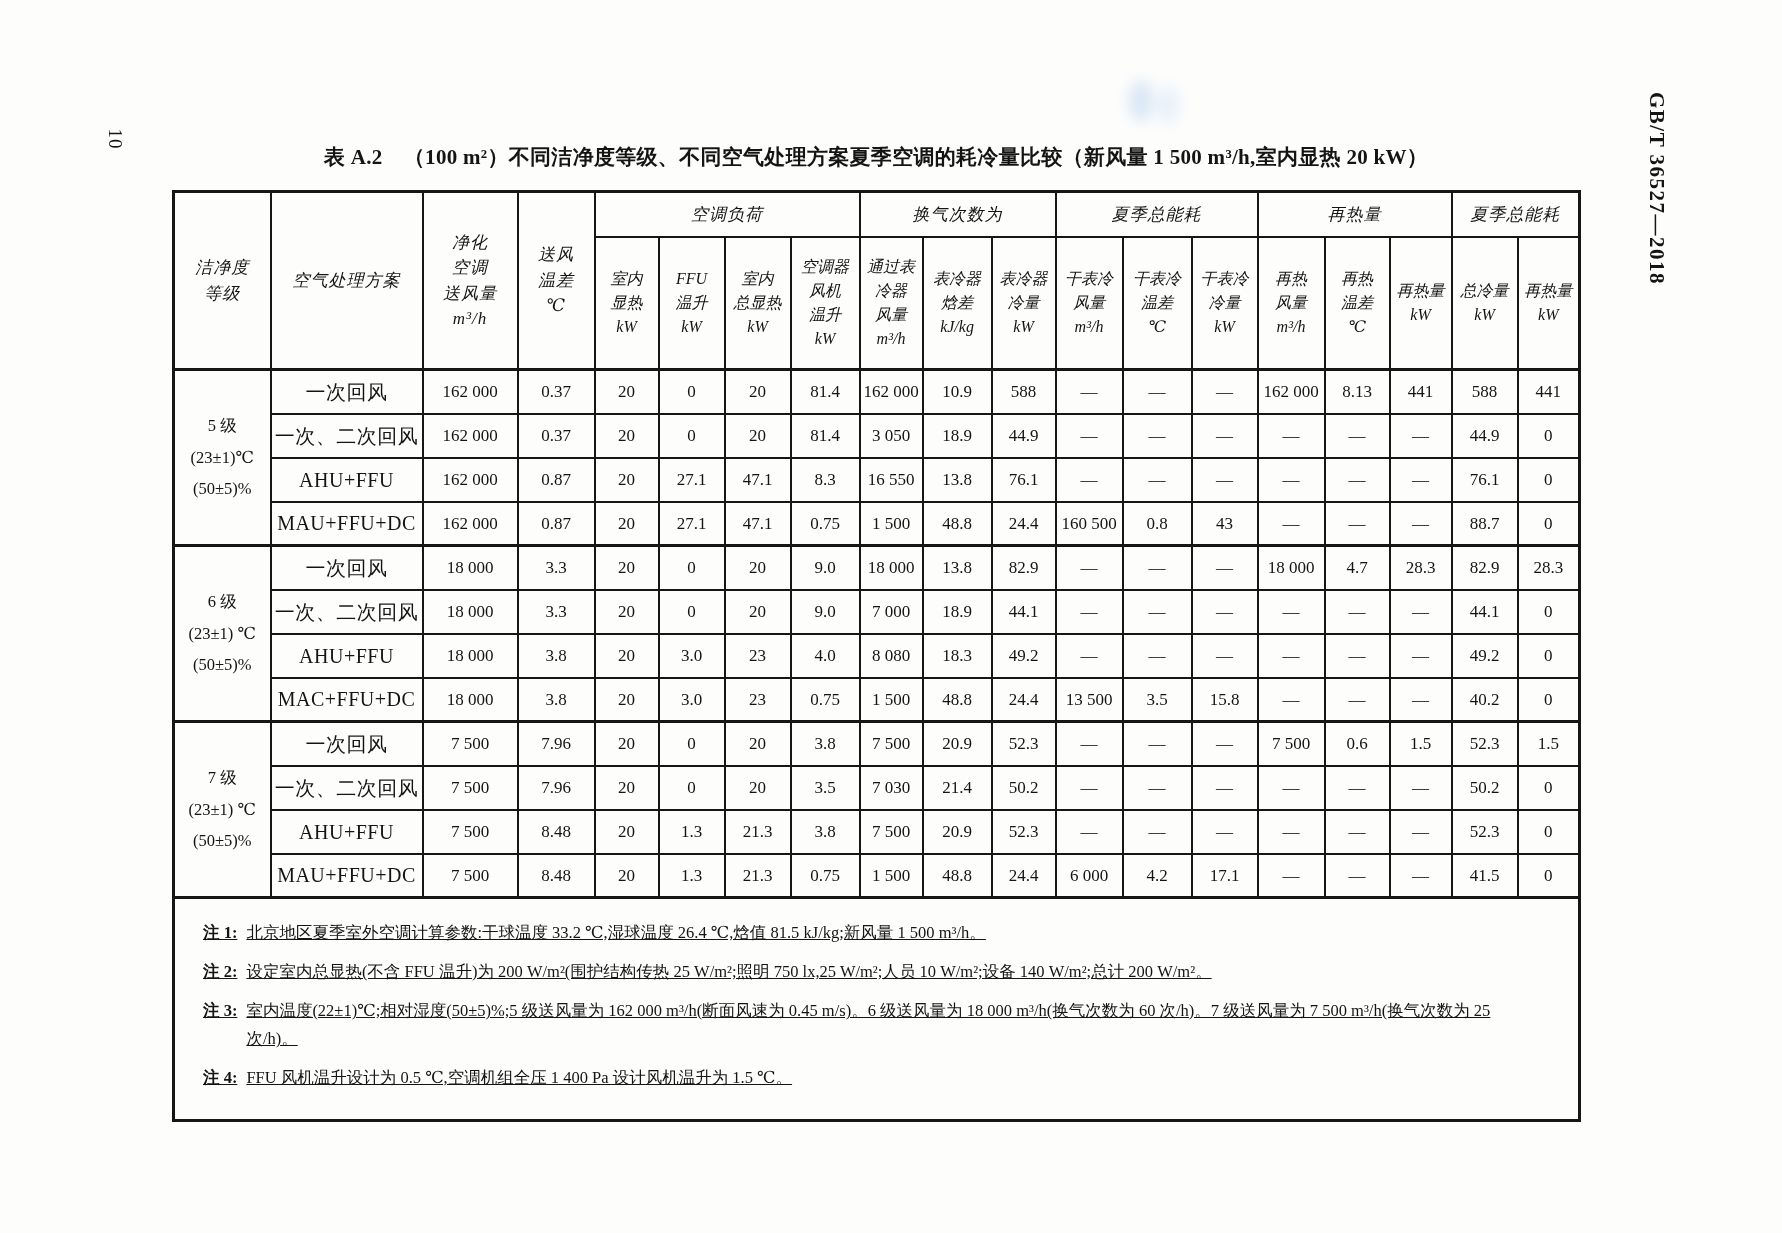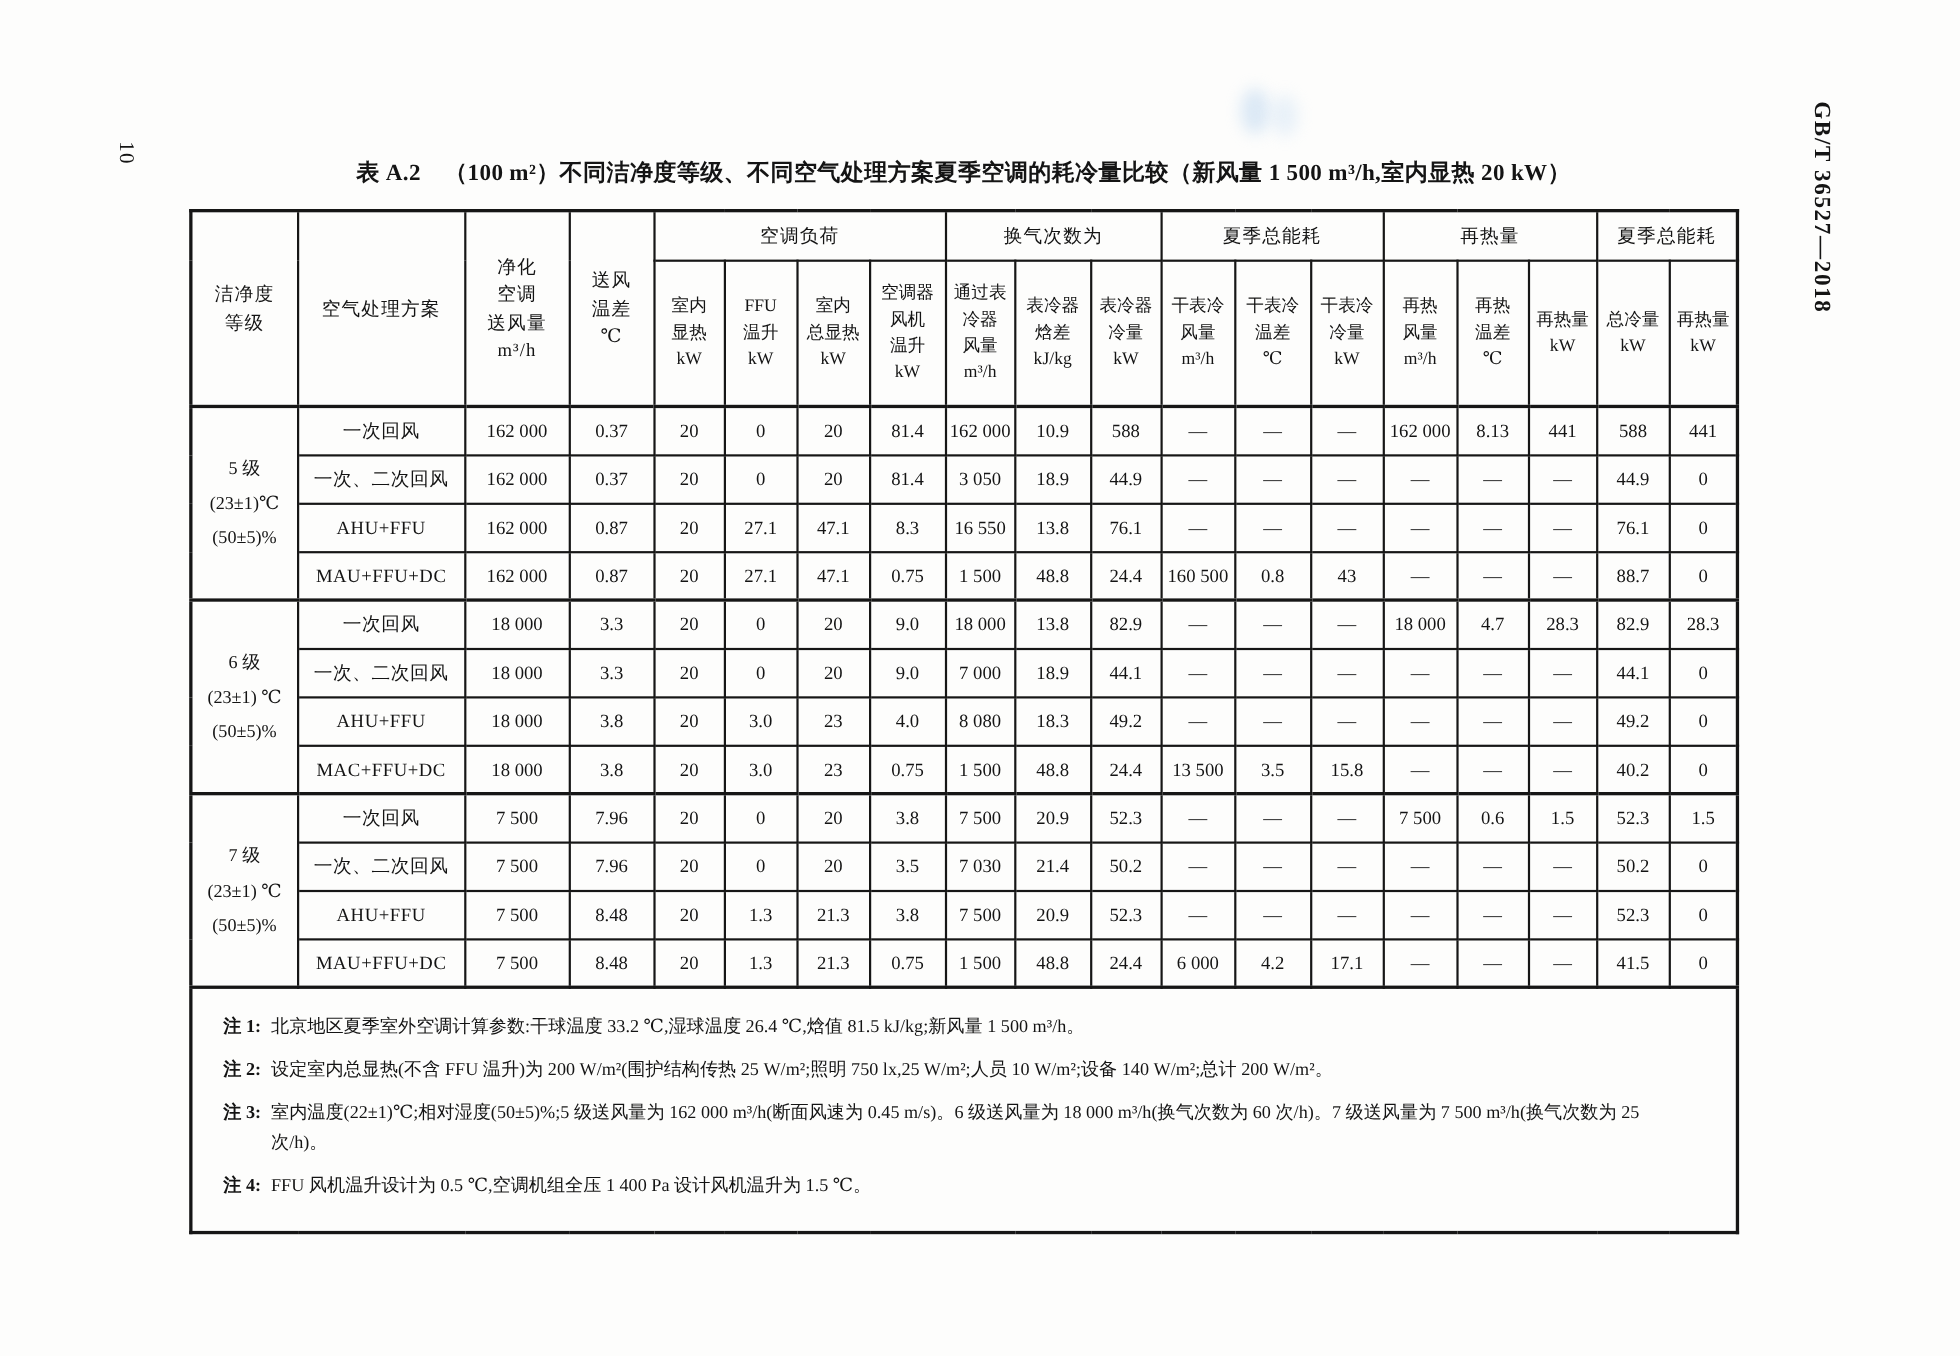--- a/index.html
+++ b/index.html
@@ -35,33 +35,33 @@
     position: absolute; left: 172px; top: 190px; width: 1408px;
     border-collapse: collapse; table-layout: fixed;
     border: 3px solid #161616;
   }
   .main-table th, .main-table td {
     border: 2px solid #161616;
     text-align: center; vertical-align: middle;
     font-weight: normal; padding: 0 2px;
     font-size: 16px; line-height: 1.5;
   }
-  .main-table thead th { white-space: pre-line; }
+  .main-table thead th { white-space: pre-line; font-style: italic; }
   .group-header-row th { height: 45px; font-size: 17px; letter-spacing: 1px; }
   .sub-header-row th { height: 133px; font-size: 16px; }
   .sub-header-row th { border-bottom-width: 3px; }
   .main-table tbody tr { height: 44px; }
   .main-table tbody td { white-space: nowrap; font-size: 17px; }
   th.level-cell { white-space: pre-line; font-size: 16.5px; line-height: 1.9; }
-  th.scheme-cell { white-space: nowrap; font-size: 17px; letter-spacing: 0.5px; }
+  th.scheme-cell { white-space: nowrap; font-size: 20px; letter-spacing: 0.5px; }
   tr.group-start th, tr.group-start td { border-top-width: 3px; }
   td.notes-cell {
     border-top-width: 3px;
     text-align: left; vertical-align: top;
-    height: 212px; padding: 20px 80px 16px 28px;
+    height: 212px; padding: 20px 80px 16px 28px; text-decoration: underline;
   }
   .note { display: flex; margin-bottom: 11px; font-size: 16.5px; line-height: 1.7; }
   .note-label { font-weight: bold; white-space: nowrap; margin-right: 9px; }
   .note-text { flex: 1; }
 </style>
 </head>
 <body>
 
 <div class="page">
   <div class="smudge s1"></div>

